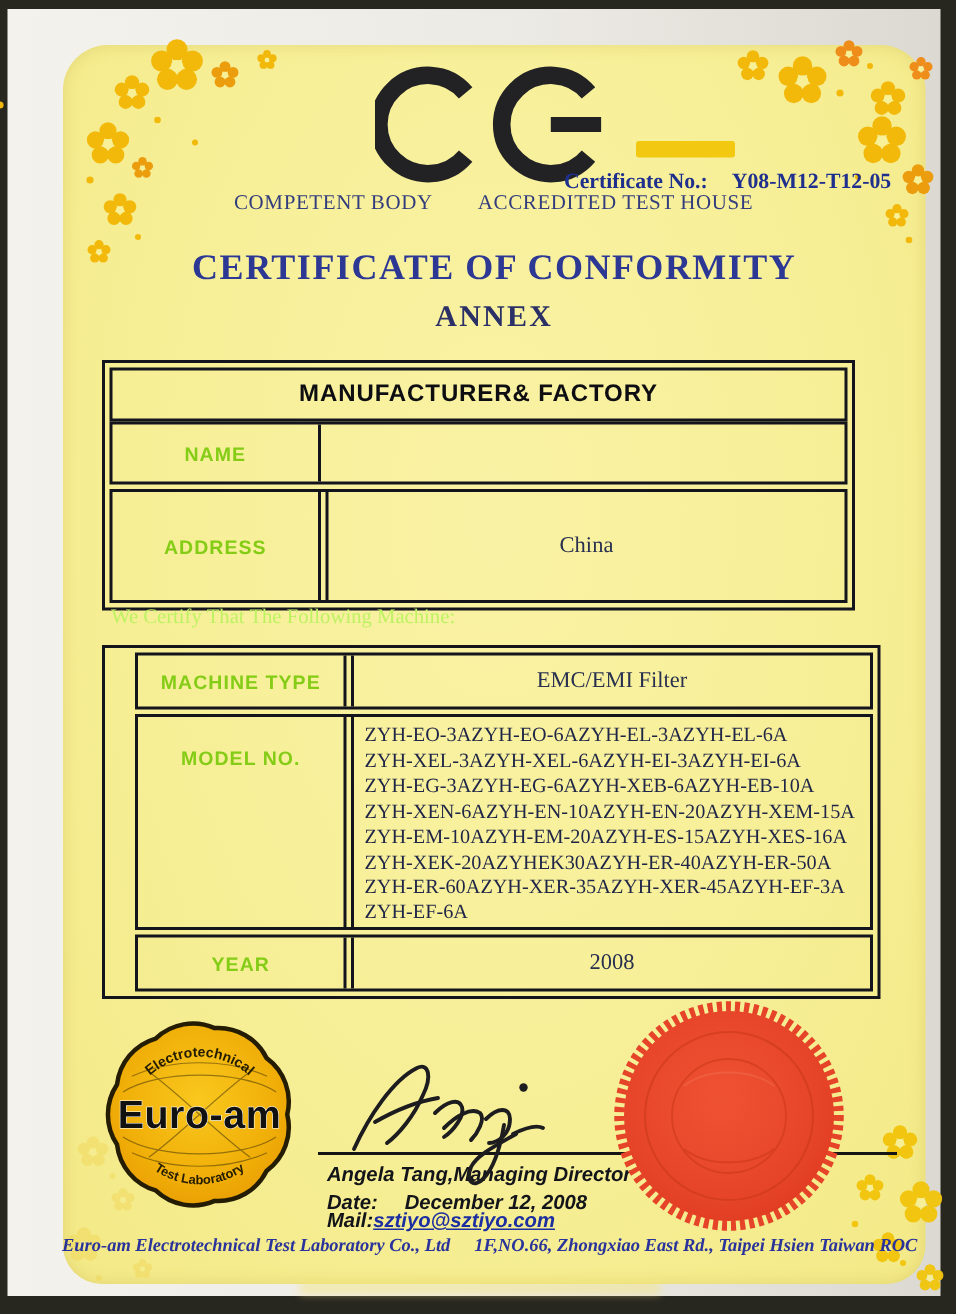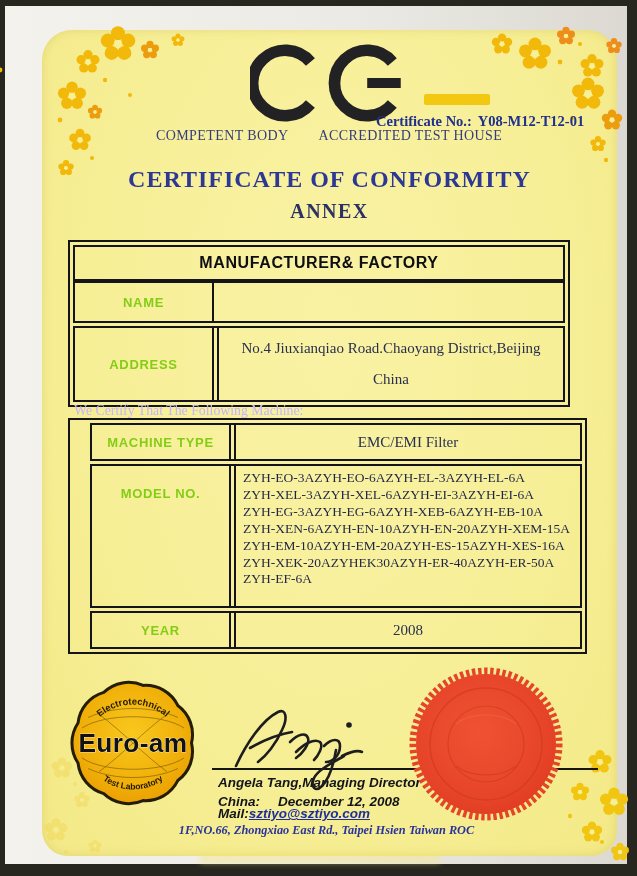--- a/index.html
+++ b/index.html
@@ -9,41 +9,41 @@
     background:linear-gradient(90deg,#f4f2ec 0%,#eceae4 55%,#dbd9d2 100%);}
   .cert{position:absolute;left:42px;top:30px;width:575px;height:826px;
     background:radial-gradient(ellipse at 50% 38%,#f9f2a4 0%,#f7ef97 55%,#f3e987 100%);
     border-radius:30px 30px 26px 26px;
     box-shadow:inset 0 0 10px rgba(190,165,60,.30);}
   .deco{position:absolute;left:0;top:0;z-index:1;}
   .content{position:absolute;inset:0;z-index:2;}
   .abs{position:absolute;}
   
   .subrow{display:flex;gap:30px;color:#333d7d;font-size:14px;letter-spacing:.4px;}
-  .certno{font-weight:bold;color:#1f2f8e;font-size:14.5px;display:flex;gap:6px;}
+  .certno{font-weight:bold;color:#1f2f8e;font-size:14.5px;display:flex;gap:16px;}
   .title{width:575px;left:42px;text-align:center;color:#2d3894;font-size:24px;
     font-weight:600;letter-spacing:1px;}
   .annex{width:575px;left:42px;text-align:center;color:#2b3166;font-size:20px;
     font-weight:600;letter-spacing:1.5px;}
   
   .tbl{border:2px solid #14141c;padding:3px;background:transparent;}
   .trow{border:2px solid #14141c;display:flex;align-items:stretch;}
   .trow + .trow{margin-top:3px;}
   .thead{border:2px solid #14141c;display:flex;align-items:center;justify-content:center;
     font-family:"Liberation Sans",sans-serif;font-weight:bold;font-size:16px;
     letter-spacing:.6px;color:#0d0d12;}
   .tlabel{width:137px;border-right:2px solid #14141c;display:flex;align-items:center;
     justify-content:center;font-family:"Liberation Sans",sans-serif;font-weight:bold;
     font-size:13px;letter-spacing:.7px;color:#84cc16;flex:none;}
   .tvalue{flex:1;border-left:2px solid #14141c;margin-left:3px;display:flex;
     flex-direction:column;align-items:center;justify-content:center;
     font-size:15px;color:#29304f;}
   .tvalue .line{line-height:1.0;}
   .addr .line + .line{margin-top:16px;text-align:right;}
-  .certify{color:#c4b5fd;font-size:13.8px;}
+  .certify{color:#bef264;font-size:13.8px;}
   .model-row .tlabel{align-items:flex-start;padding-top:20px;}
   .model-cell{align-items:flex-start;justify-content:flex-start;padding:4px 7px 3px 7px;}
   .model-line{display:flex;justify-content:space-between;font-size:13.5px;
     color:#1f2547;line-height:16.9px;}
   .model-line.single{justify-content:flex-start;}
   
   .sigline{height:2px;background:#151515;z-index:2;}
   .sigsvg{z-index:4;}
   .bold-ital{font-family:"Liberation Sans",sans-serif;font-weight:bold;font-style:italic;
     color:#121419;font-size:13.5px;}
@@ -143,43 +143,42 @@
       </g>
     </svg>
 
     <div class="abs subrow" style="left:156px;top:128px;">
       <span>COMPETENT BODY</span>
       <span>ACCREDITED TEST HOUSE</span>
     </div>
 
     <div class="abs certno" style="left:376px;top:113px;">
       <span>Certificate No.:</span>
-      <span>Y08-M12-T12-01</span>
+      <span>Y08-M12-T12-05</span>
     </div>
 
     <div class="abs annex" style="top:200px;">ANNEX</div>
     <div class="abs title" style="top:166px;">CERTIFICATE OF CONFORMITY</div>
 
     <div class="abs tbl" style="left:68px;top:240px;width:492px;">
       <div class="thead" style="height:32px;">MANUFACTURER&amp; FACTORY</div>
       <div class="trow" style="height:38px;">
         <div class="tlabel">NAME</div>
       </div>
       <div class="trow" style="height:72px;">
         <div class="tlabel">ADDRESS</div>
         <div class="tvalue addr">
-          <div class="line">No.4 Jiuxianqiao Road.Chaoyang District,Beijing</div>
           <div class="line">China</div>
         </div>
       </div>
     </div>
 
     <div class="abs certify" style="left:74px;top:403px;">We Certify That The Following Machine:</div>
 
-    <div class="abs tbl" style="left:68px;top:418px;width:492px;padding-left:20px;">
+    <div class="abs tbl" style="left:68px;top:430px;width:492px;padding-left:20px;">
       <div class="trow" style="height:34px;">
         <div class="tlabel">MACHINE TYPE</div>
         <div class="tvalue">EMC/EMI Filter</div>
       </div>
       <div class="trow model-row" style="height:140px;">
         <div class="tlabel">MODEL NO.</div>
         <div class="tvalue model-cell" id="model-lines">
             <div class="model-line">
               <span>ZYH-EO-3A</span>
               <span>ZYH-EO-6A</span>
@@ -208,20 +207,26 @@
               <span>ZYH-EM-10A</span>
               <span>ZYH-EM-20A</span>
               <span>ZYH-ES-15A</span>
               <span>ZYH-XES-16A</span>
             </div>
             <div class="model-line">
               <span>ZYH-XEK-20A</span>
               <span>ZYHEK30A</span>
               <span>ZYH-ER-40A</span>
               <span>ZYH-ER-50A</span>
+            </div>
+            <div class="model-line">
+              <span>ZYH-ER-60A</span>
+              <span>ZYH-XER-35A</span>
+              <span>ZYH-XER-45A</span>
+              <span>ZYH-EF-3A</span>
             </div>
             <div class="model-line single">
               <span>ZYH-EF-6A</span>
             </div>
           </div>
       </div>
       <div class="trow" style="height:34px;justify-content:flex-end;">
         <div class="tlabel">YEAR</div>
         <div class="tvalue">2008</div>
       </div>
@@ -285,26 +290,27 @@
       <g fill="none" opacity="0.55">
         <circle cx="80" cy="80" r="56" stroke="#c93818" stroke-width="1.4"></circle>
         <circle cx="80" cy="80" r="38" stroke="#c93818" stroke-width="1.2"></circle>
         <path d="M50,60 C65,48 95,48 110,60" stroke="#f06a4c" stroke-width="1.2"></path>
         <path d="M50,102 C65,114 95,114 110,102" stroke="#c93818" stroke-width="1.2"></path>
       </g>
     </svg>
 
     <div class="abs bold-ital" style="left:218px;top:775px;">Angela Tang,Managing Director</div>
     <div class="abs bold-ital sigrow" style="left:218px;top:794px;">
-      <span>China:</span>
+      <span>Date:</span>
       <span>December 12, 2008</span>
     </div>
     <div class="abs bold-ital sigrow" style="left:218px;top:806px;gap:0;">
       <span>Mail:</span>
       <span class="mailval">sztiyo@sztiyo.com</span>
     </div>
 
     <div class="abs footer" style="top:823px;">
+      <span>Euro-am Electrotechnical Test Laboratory Co., Ltd</span>
       <span>1F,NO.66, Zhongxiao East Rd., Taipei Hsien Taiwan ROC</span>
     </div>
 
   </div>
 </div>
 
 </body></html>

